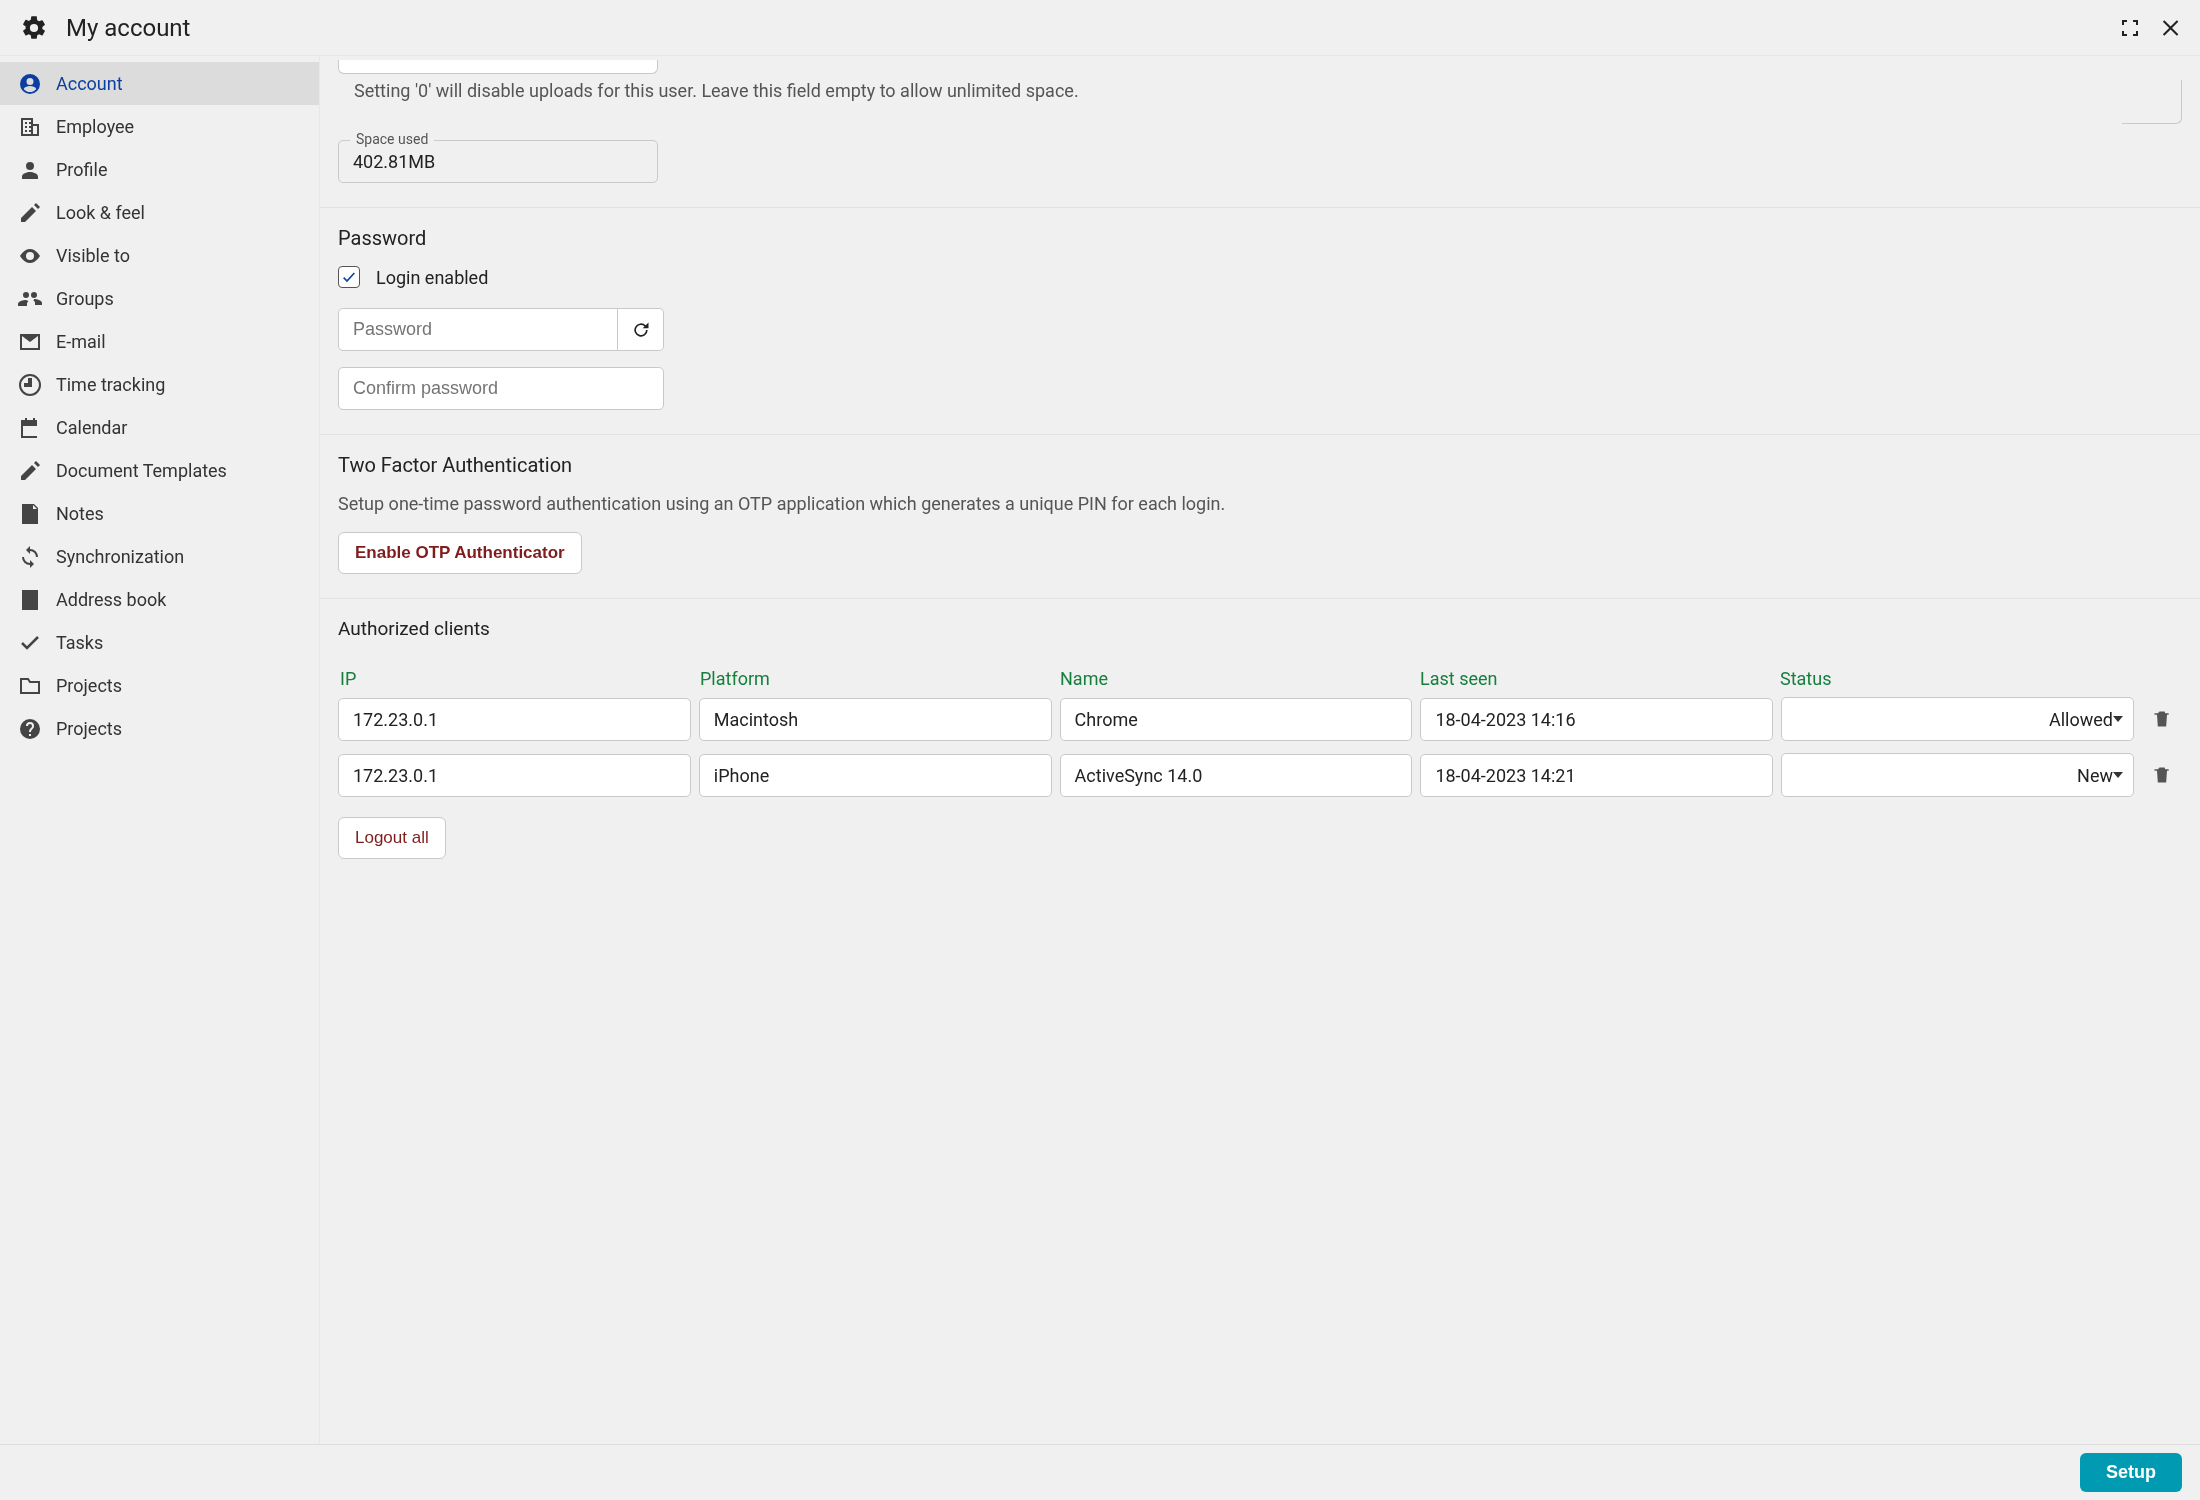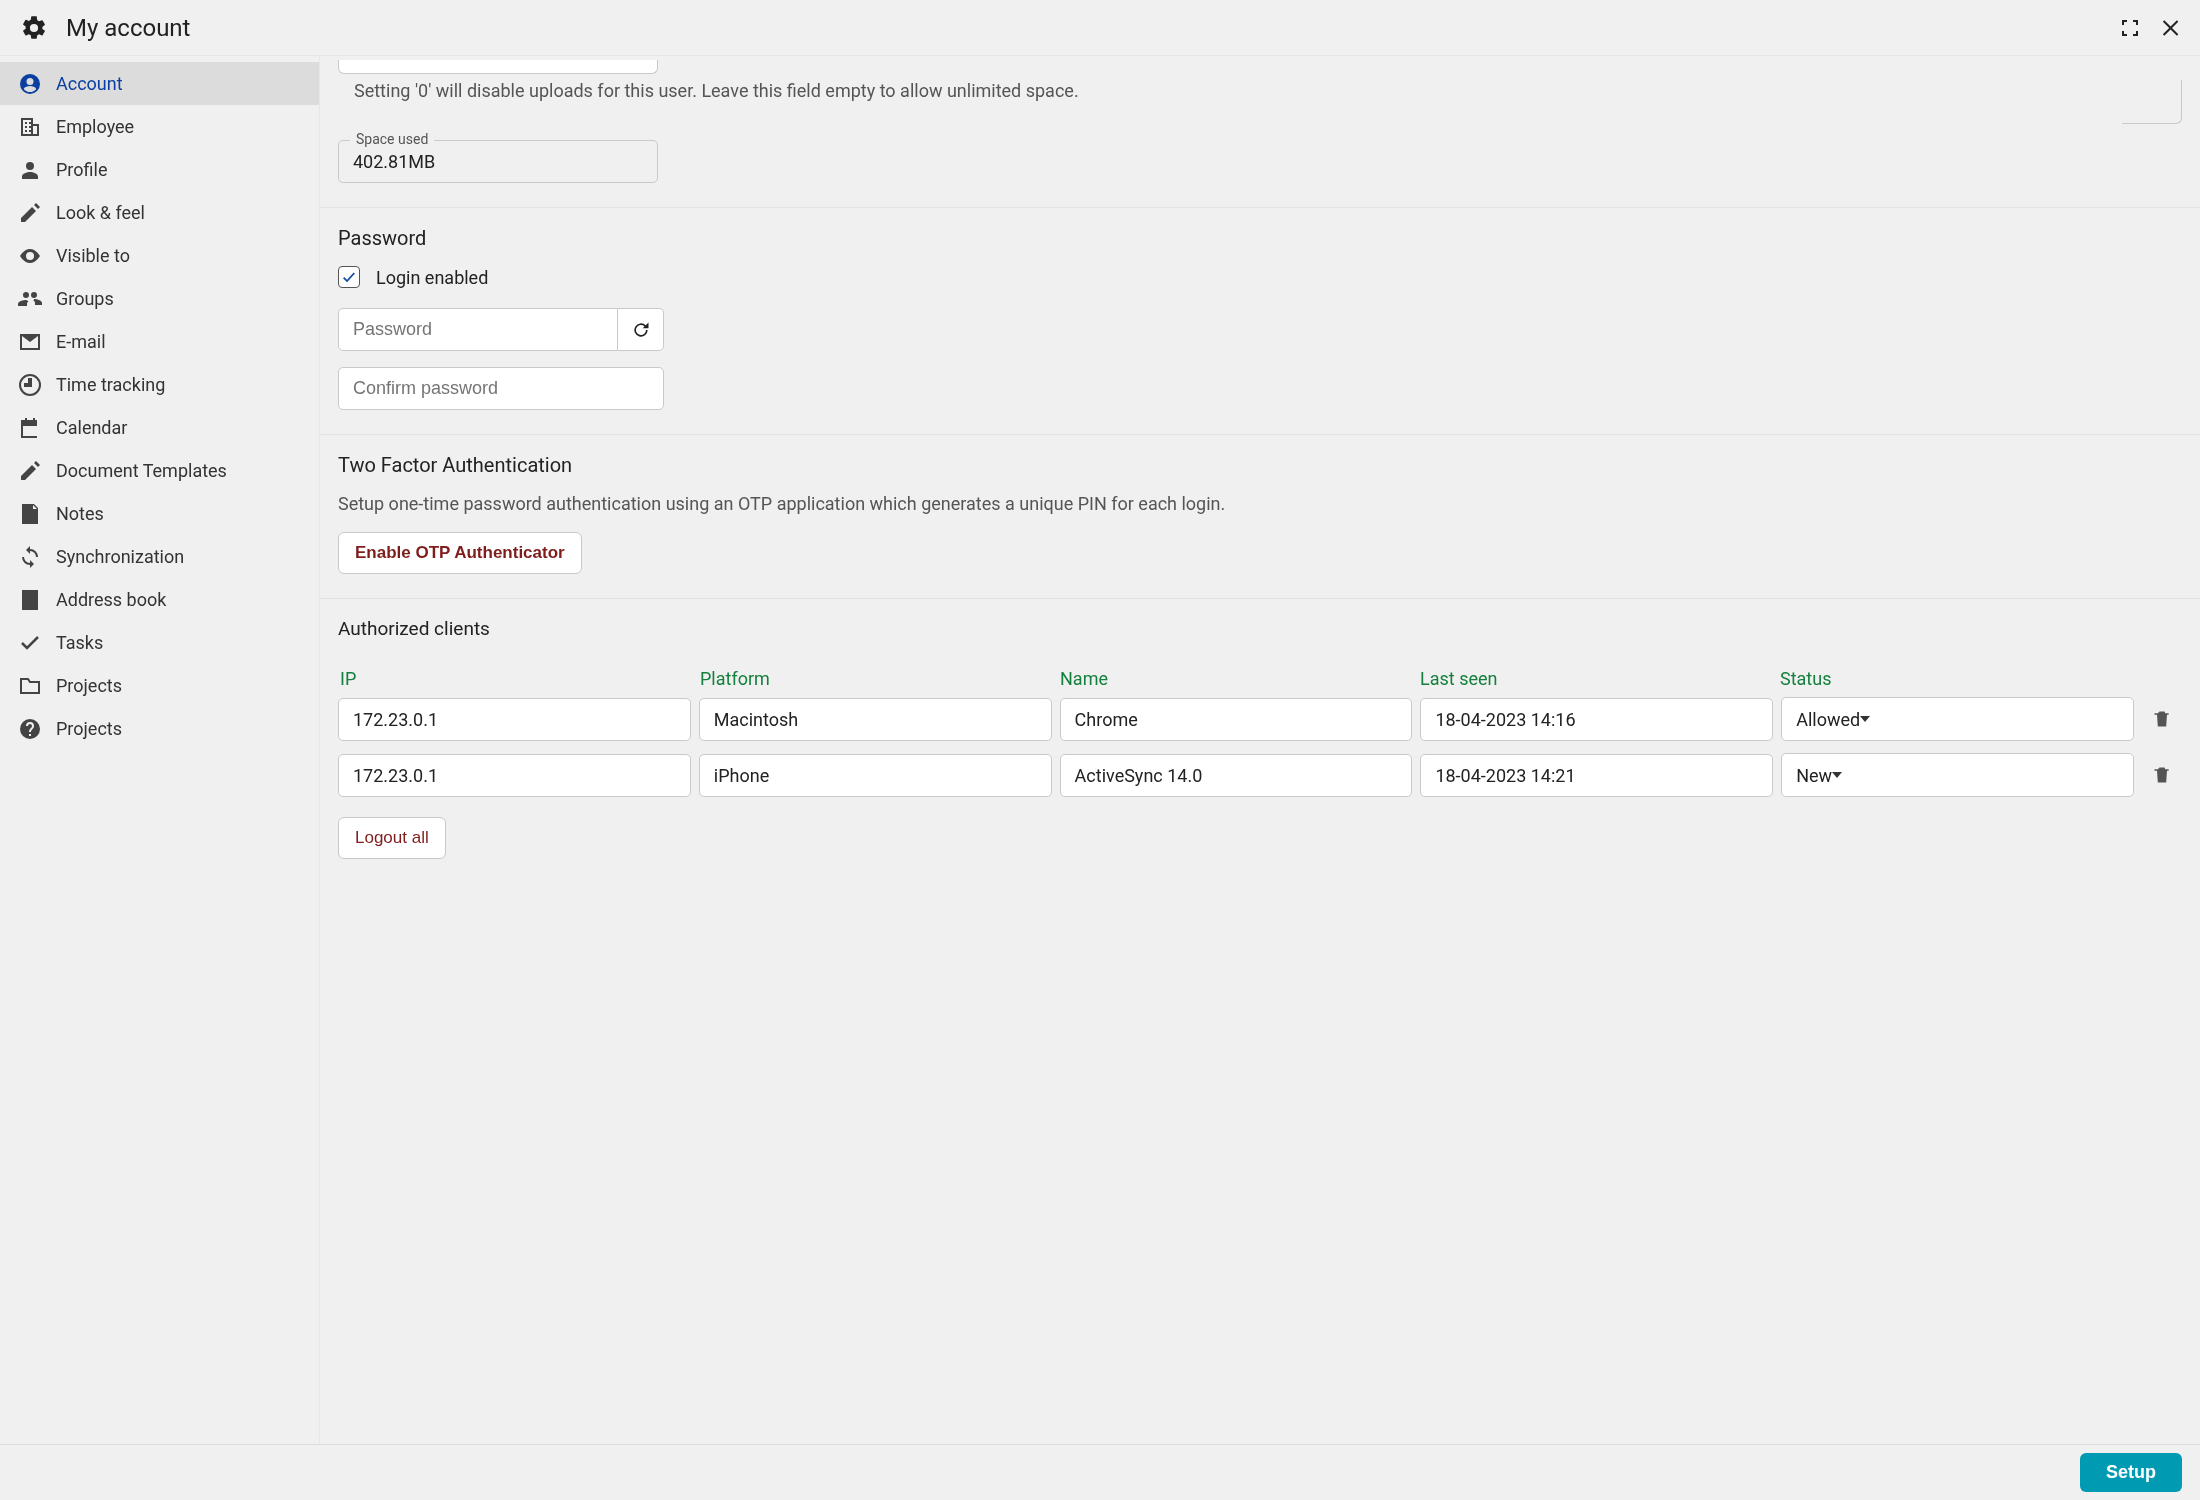--- a/index.html
+++ b/index.html
@@ -140,21 +140,21 @@
   }
   .subheading{font-size:19px;color:#222;margin-bottom:28px;}
   .table-wrap{}
   .table-head{display:grid;grid-template-columns:1fr 1fr 1fr 1fr 1fr 40px;gap:24px;margin-bottom:8px;color:#15803d;font-size:18px;padding:0 2px;}
   .table-row{display:grid;grid-template-columns:1fr 1fr 1fr 1fr 1fr 40px;gap:8px;margin-bottom:12px;align-items:center;}
   .cell{
     border:1px solid #c9c9c9;border-radius:5px;padding:10px 14px;background:#fff;font-size:18px;color:#222;
   }
   .select-cell{
     border:1px solid #c9c9c9;border-radius:5px;padding:0 10px 0 14px;background:#fff;
-    display:flex;align-items:center;justify-content:flex-start;cursor:pointer;height:44px;
+    display:flex;align-items:center;justify-content:flex-end;cursor:pointer;height:44px;
   }
   .select-cell .arrow{border-left:5px solid transparent;border-right:5px solid transparent;border-top:6px solid #333;}
   .trash{display:flex;align-items:center;justify-content:center;cursor:pointer;color:#555;}
   .trash svg{width:20px;height:20px;fill:#555;}
   
   .footer{
     height:56px;background:#f0f0f0;border-top:1px solid #dcdcdc;
     display:flex;align-items:center;justify-content:flex-end;padding:0 18px;
   }
   .save-btn{

